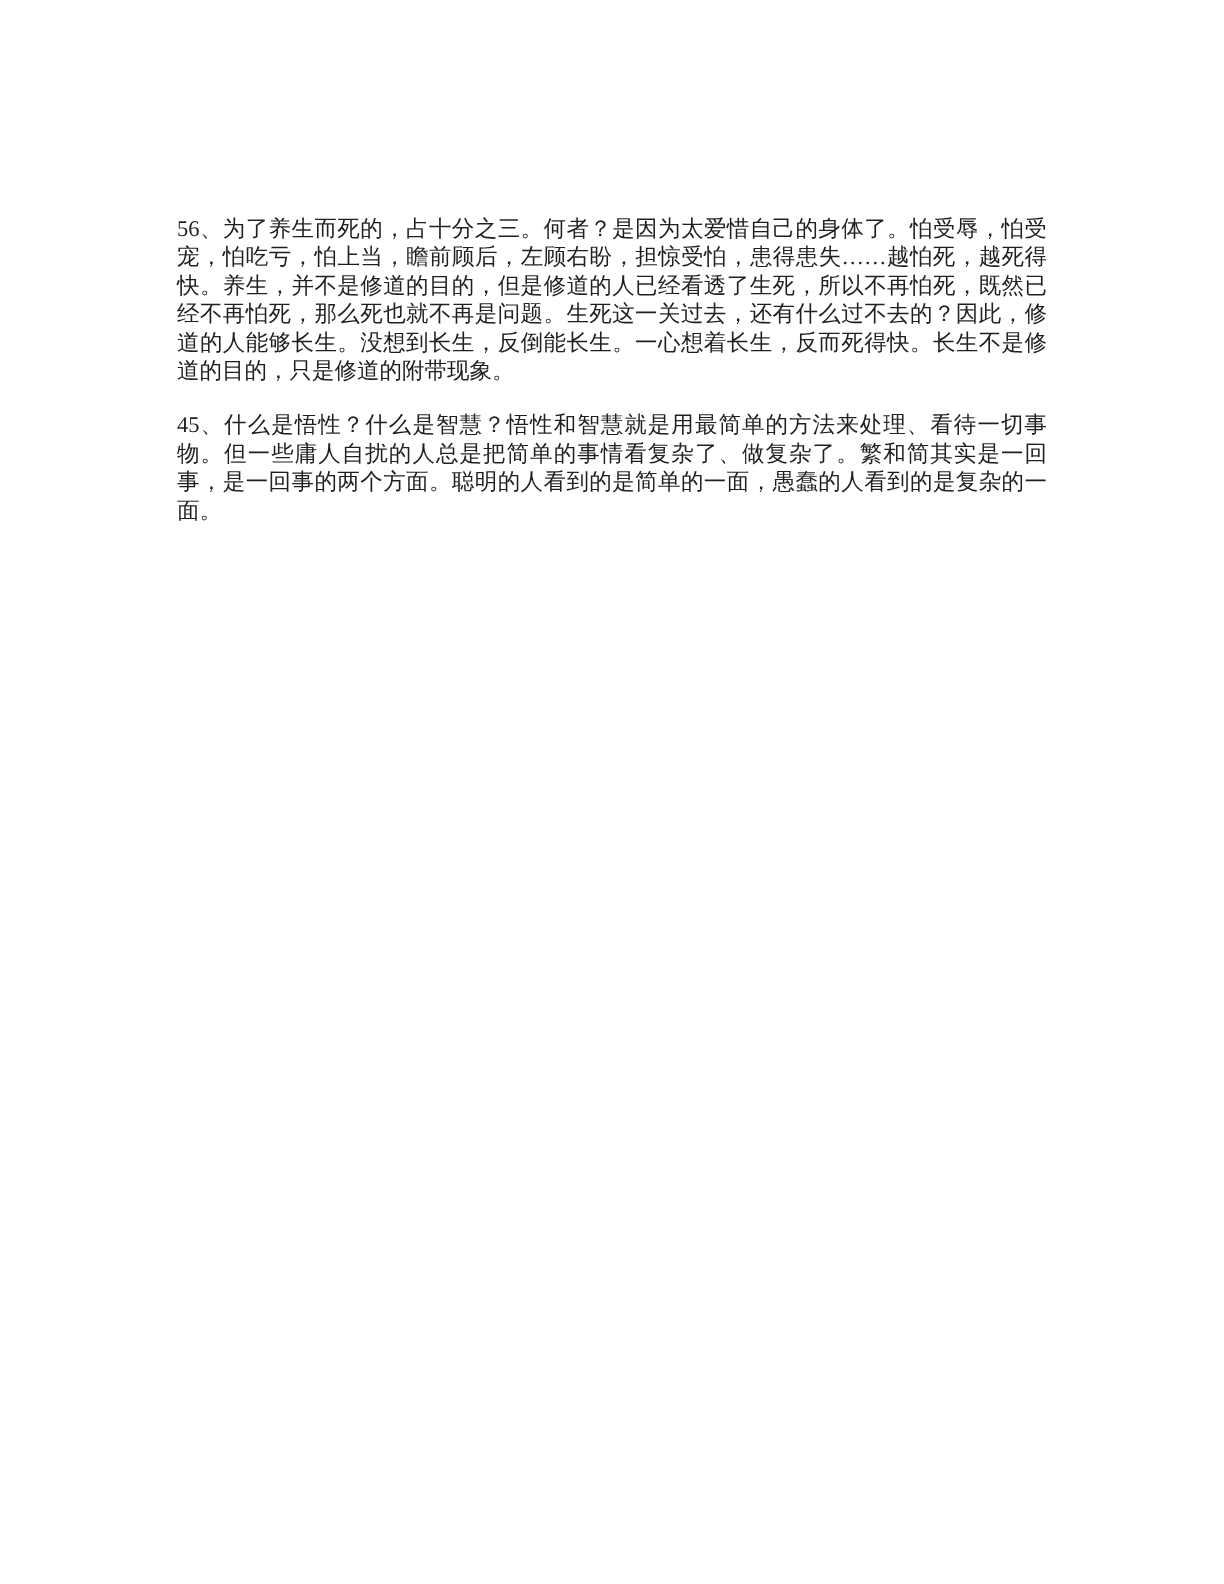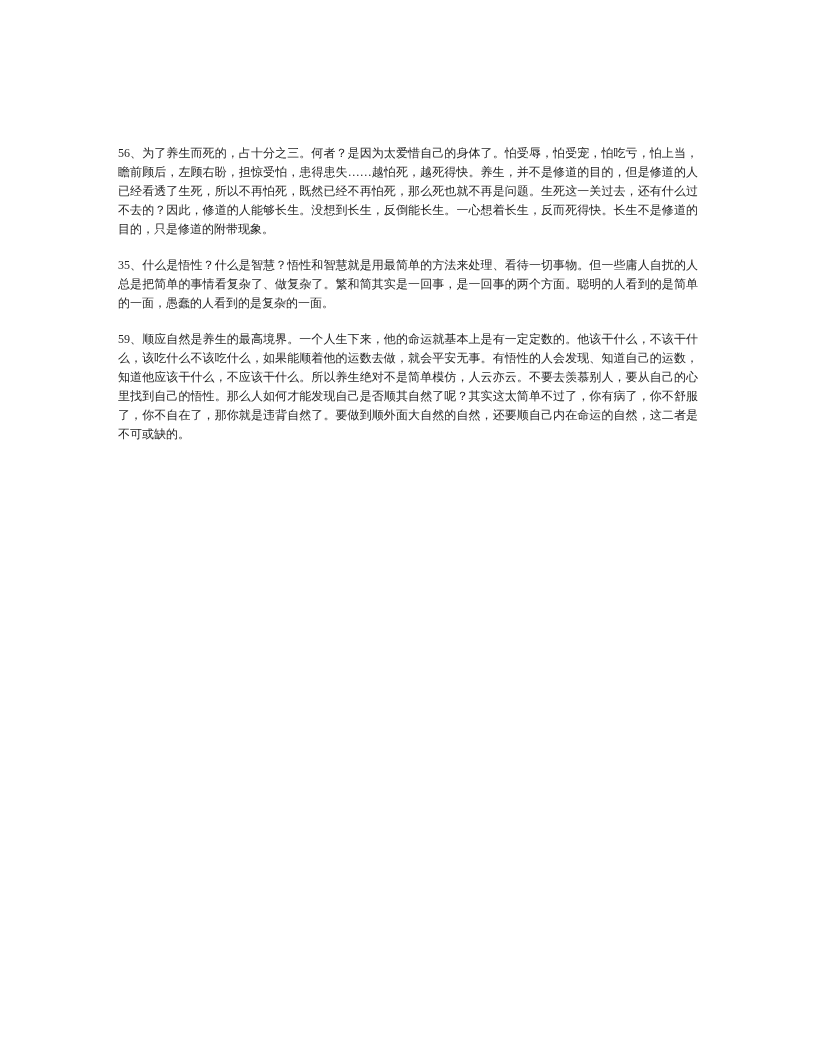--- a/index.html
+++ b/index.html
@@ -16,33 +16,32 @@
       font-family: "Liberation Serif", "DejaVu Serif", serif;
     }
     .text-block {
       position: absolute;
       left: 118px;
       top: 144px;
       width: 580px;
     }
     .text-block p {
       margin: 0 0 17px 0;
-      font-size: 12px;
+      font-size: 15px;
       line-height: 19px;
       color: #1f1f1f;
       text-align: justify;
       text-justify: inter-ideograph;
       word-break: break-all;
     }
     .text-block p:last-child {
       margin-bottom: 0;
     }
   </style>
 </head>
 <body>
 
 <div class="page">
   <div class="text-block">
     <p>56、为了养生而死的，占十分之三。何者？是因为太爱惜自己的身体了。怕受辱，怕受宠，怕吃亏，怕上当，瞻前顾后，左顾右盼，担惊受怕，患得患失……越怕死，越死得快。养生，并不是修道的目的，但是修道的人已经看透了生死，所以不再怕死，既然已经不再怕死，那么死也就不再是问题。生死这一关过去，还有什么过不去的？因此，修道的人能够长生。没想到长生，反倒能长生。一心想着长生，反而死得快。长生不是修道的目的，只是修道的附带现象。</p>
-    <p>35、什么是悟性？什么是智慧？悟性和智慧就是用最简单的方法来处理、看待一切事物。但一些庸人自扰的人总是把简单的事情看复杂了、做复杂了。繁和简其实是一回事，是一回事的两个方面。聪明的人看到的是简单的一面，愚蠢的人看到的是复杂的一面。</p>
-    <p>59、顺应自然是养生的最高境界。一个人生下来，他的命运就基本上是有一定定数的。他该干什么，不该干什么，该吃什么不该吃什么，如果能顺着他的运数去做，就会平安无事。有悟性的人会发现、知道自己的运数，知道他应该干什么，不应该干什么。所以养生绝对不是简单模仿，人云亦云。不要去羡慕别人，要从自己的心里找到自己的悟性。那么人如何才能发现自己是否顺其自然了呢？其实这太简单不过了，你有病了，你不舒服了，你不自在了，那你就是违背自然了。要做到顺外面大自然的自然，还要顺自己内在命运的自然，这二者是不可或缺的。</p>
+    <p>45、什么是悟性？什么是智慧？悟性和智慧就是用最简单的方法来处理、看待一切事物。但一些庸人自扰的人总是把简单的事情看复杂了、做复杂了。繁和简其实是一回事，是一回事的两个方面。聪明的人看到的是简单的一面，愚蠢的人看到的是复杂的一面。</p>
   </div>
 </div>
 
 </body></html>

